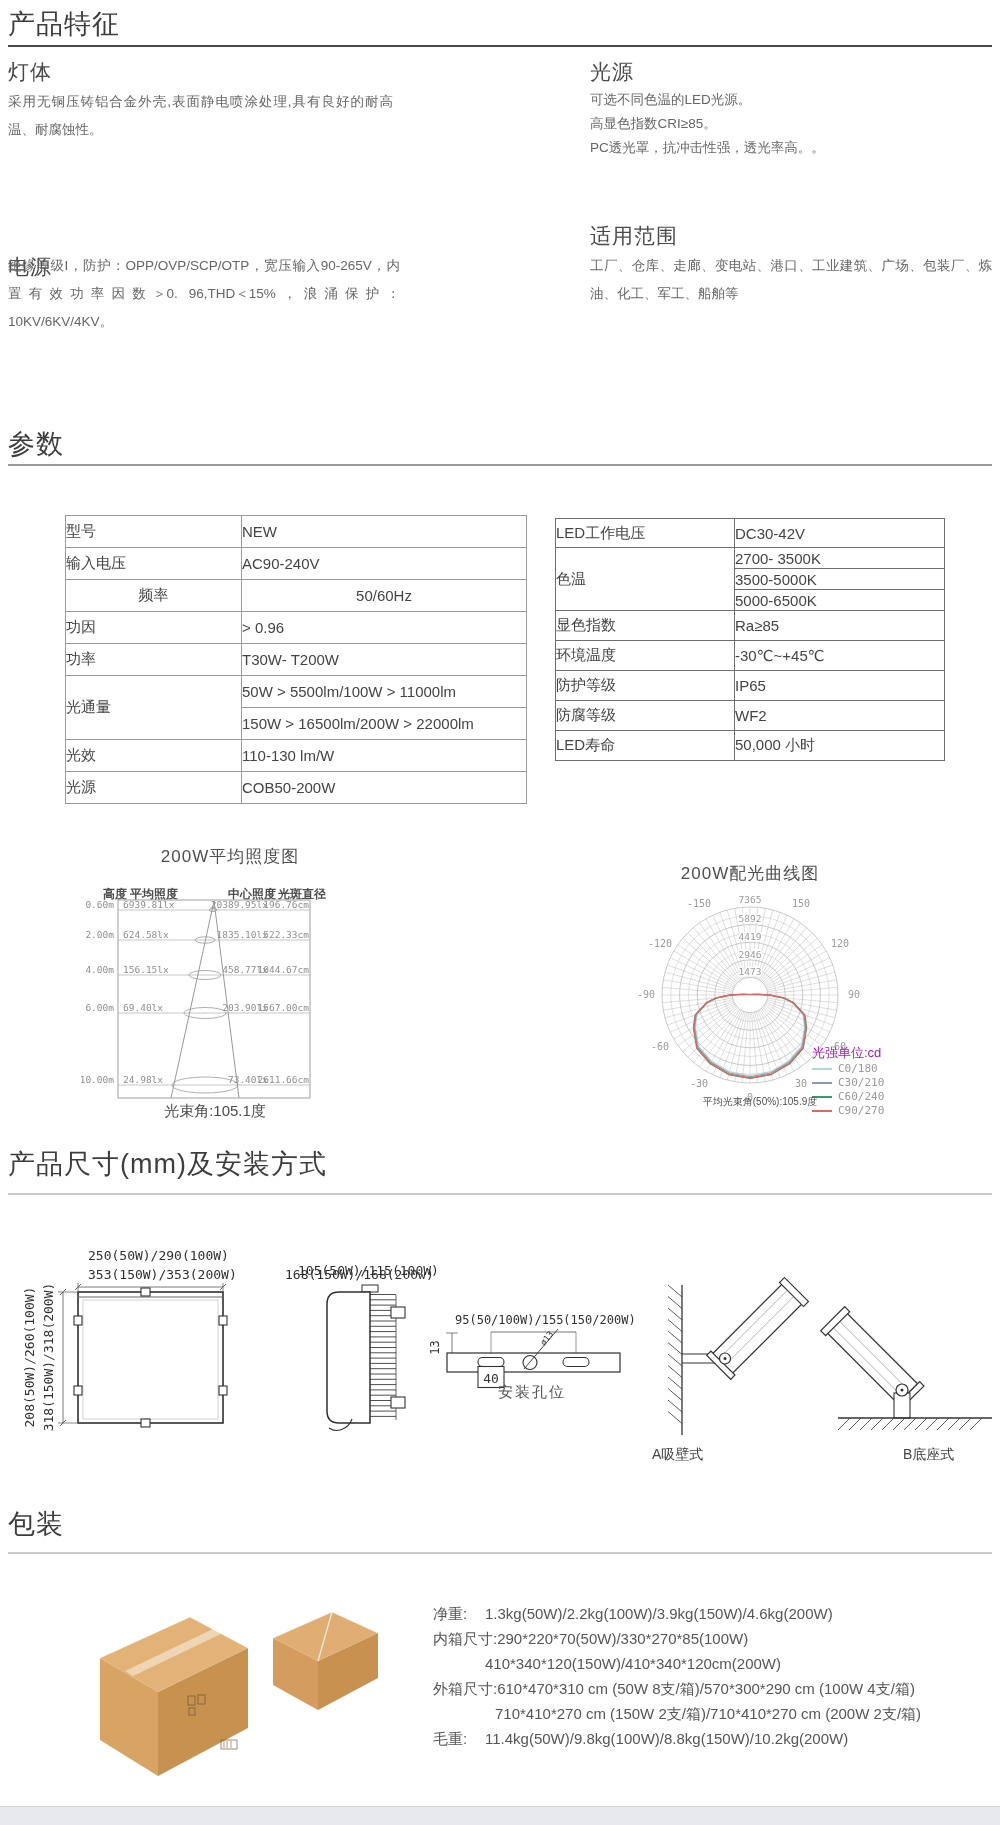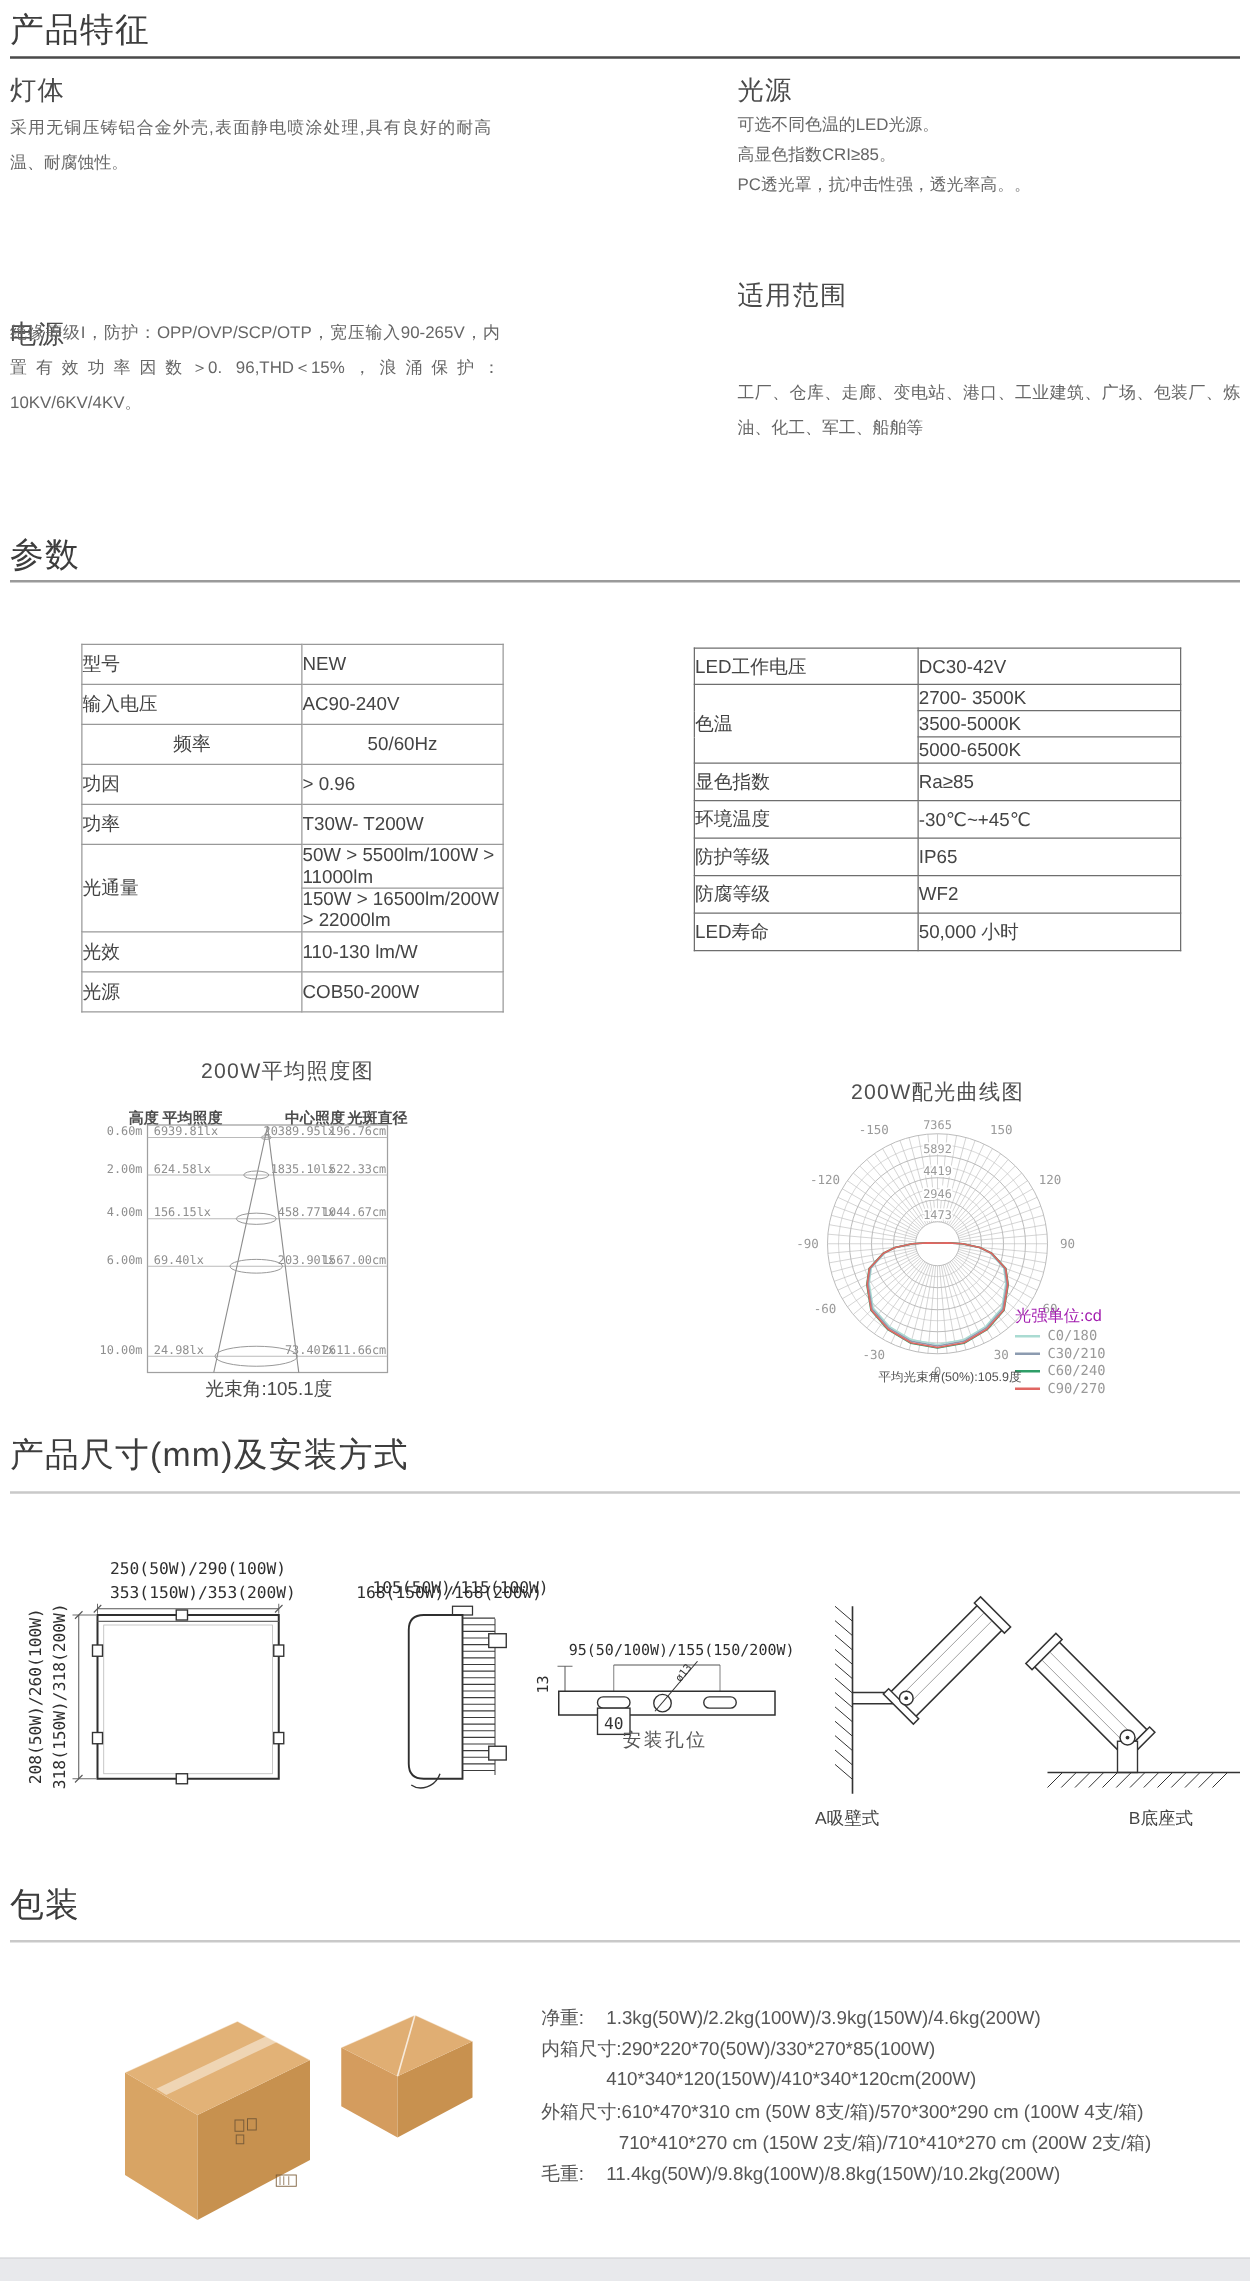--- a/index.html
+++ b/index.html
@@ -50,26 +50,26 @@
   <div class="abs" style="left:590px;top:88px;width:400px;">
     <div class="body-text" style="line-height:24px;">可选不同色温的LED光源。</div>
     <div class="body-text" style="line-height:24px;">高显色指数CRI≥85。</div>
     <div class="body-text" style="line-height:24px;">PC透光罩，抗冲击性强，透光率高。。</div>
   </div>
 
   <div class="abs h2" style="left:8px;top:236px;margin-top:17px;">电源</div>
   <div class="abs body-text" style="left:8px;top:252px;width:392px;">绝缘等级I，防护：OPP/OVP/SCP/OTP，宽压输入90-265V，内置有效功率因数＞0. 96,THD＜15%，浪涌保护：10KV/6KV/4KV。</div>
 
   <div class="abs h2" style="left:590px;top:222px;">适用范围</div>
-  <div class="abs body-text" style="left:590px;top:252px;width:402px;margin-top:48px;">工厂、仓库、走廊、变电站、港口、工业建筑、广场、包装厂、炼油、化工、军工、船舶等</div>
+  <div class="abs body-text" style="left:590px;top:252px;width:402px;">工厂、仓库、走廊、变电站、港口、工业建筑、广场、包装厂、炼油、化工、军工、船舶等</div>
 
   <div class="abs h1" style="left:8px;top:426px;">参数</div>
   <div class="rule rule-mid" style="top:464px;"></div>
 
-  <table class="spec t1" style="left:65px;top:515px;width:338px;">
+  <table class="spec t1" style="left:65px;top:515px;width:462px;">
     <tbody>
         <tr style="height:32px;">
           <td class="lbl" style="width:175px;">型号</td>
           <td class="val">NEW</td>
         </tr>
     <tr style="height:32px;">
           <td class="lbl">输入电压</td>
           <td class="val">AC90-240V</td>
         </tr>
     <tr style="height:32px;text-align:center;">

